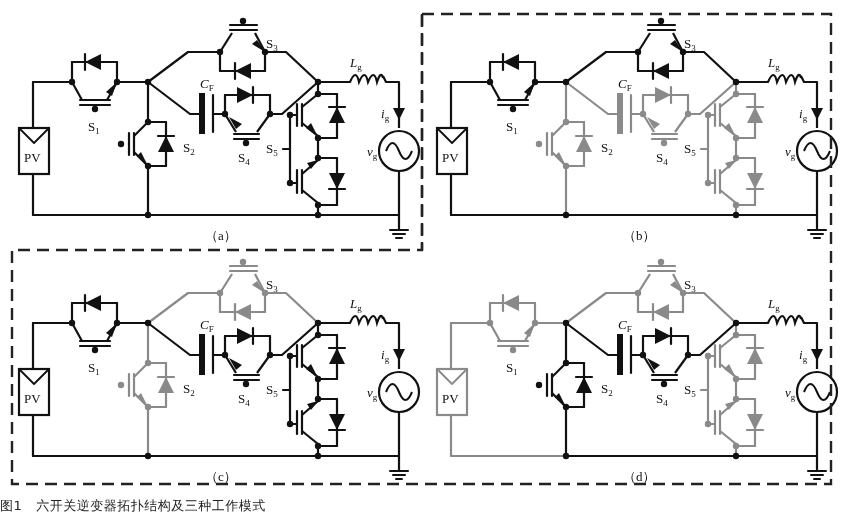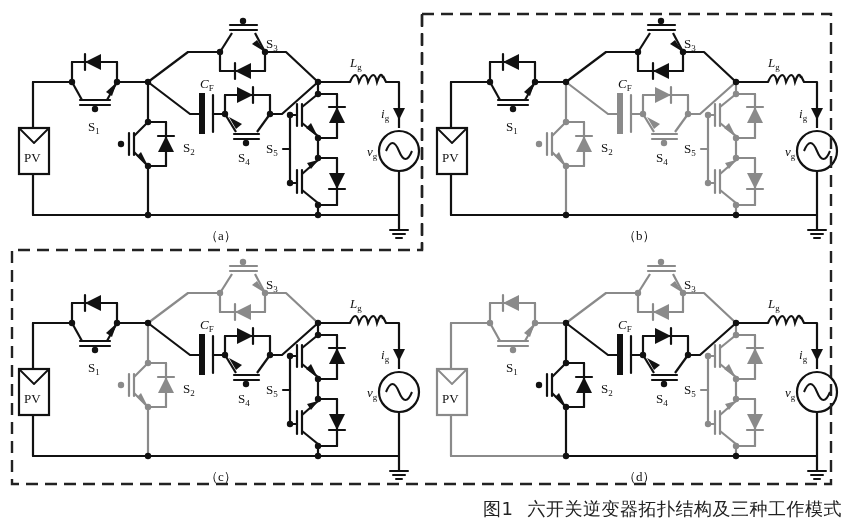--- a/index.html
+++ b/index.html
@@ -1,18 +1,18 @@
 <!DOCTYPE html>
 <html><head>
 <meta charset="utf-8">
 <style>
   html, body { margin:0; padding:0; background:#fff; }
   body { width:842px; height:523px; position:relative; overflow:hidden; font-family:"Liberation Serif", serif; }
   #canvas { position:absolute; left:0; top:0; }
-  .caption { position:absolute; left:0; width:842px; top:497px; text-align:right; font-family:"DejaVu Sans", sans-serif; font-size:18px; color:#222; letter-spacing:0.5px; }
+  .caption { position:absolute; left:0; width:842px; top:497px; text-align:left; font-family:"DejaVu Sans", sans-serif; font-size:13px; color:#222; letter-spacing:0.5px; }
   .caption .num { margin-right:14px; }
   .lbl { font-family:"Liberation Serif", serif; font-size:13px; fill:#111; }
   .sub { font-size:9px; }
   .it { font-style:italic; }
 </style>
 </head>
 <body>
 
 <svg id="canvas" width="842" height="495" viewBox="0 0 842 495" xmlns="http://www.w3.org/2000/svg">
     <g transform="translate(0,0)">

